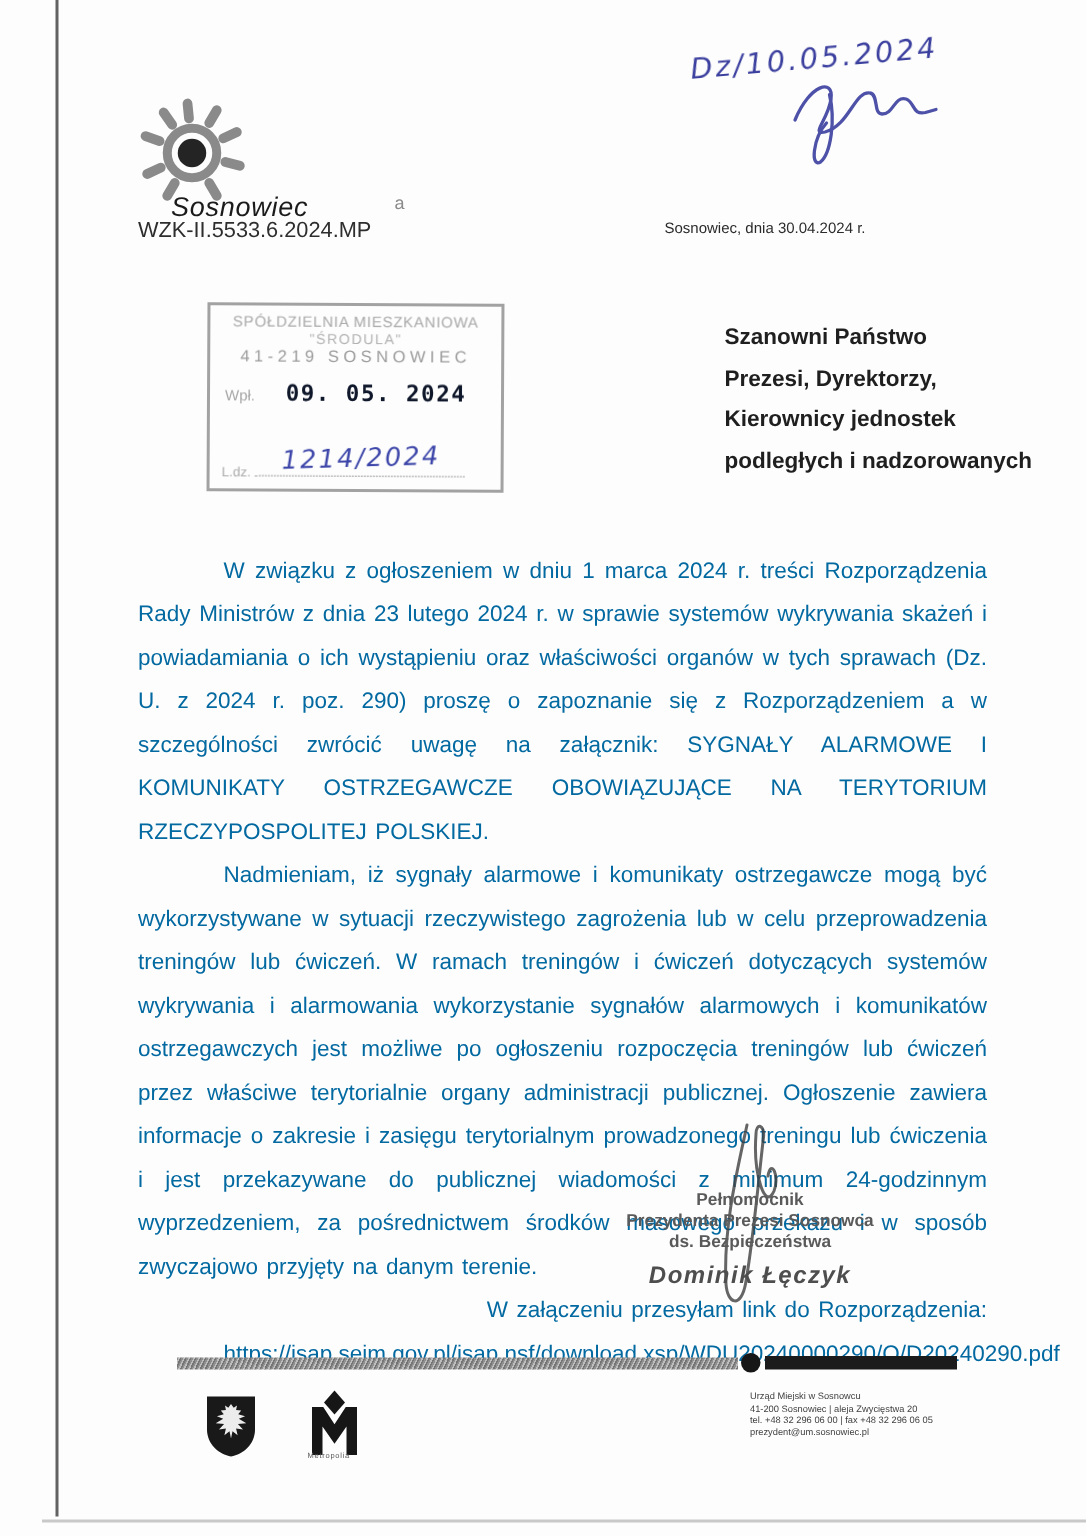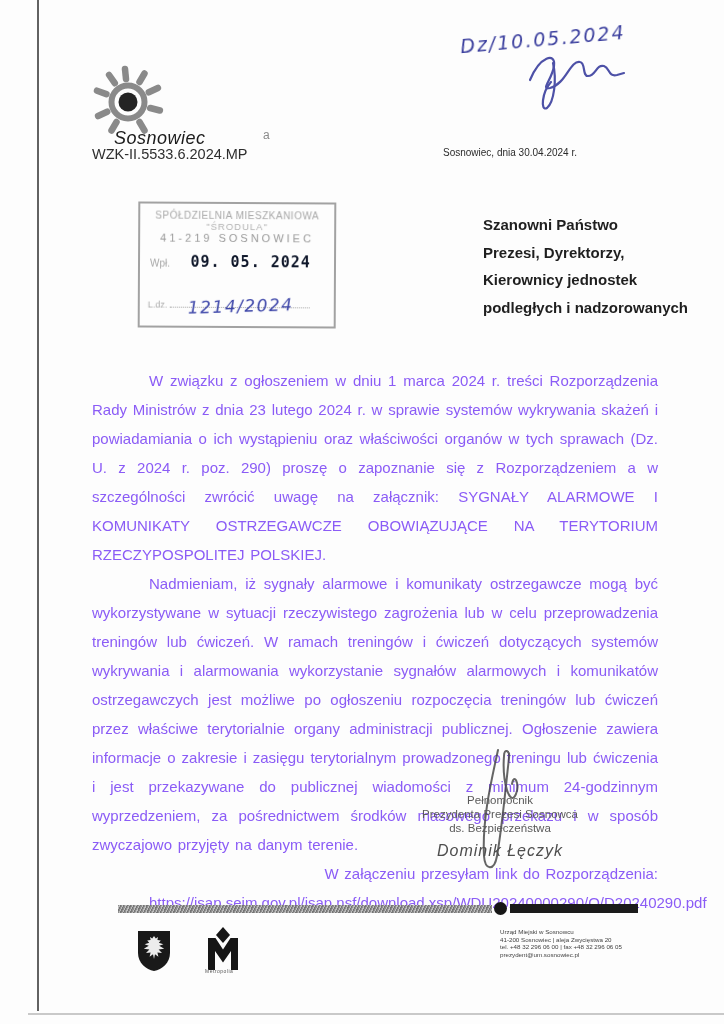--- a/index.html
+++ b/index.html
@@ -28,38 +28,38 @@
   
   .stamp{position:absolute;left:138px;top:202px;width:194px;height:122px;
     border:2px solid #a2a2a2;transform:rotate(.3deg);color:#9a9a9a;filter:blur(.2px);}
   .stamp .s1{margin-top:6px;text-align:center;font-size:10px;letter-spacing:.5px;color:#a8a8a8;}
   .stamp .s2{text-align:center;font-size:9.5px;letter-spacing:1px;color:#b2b2b2;}
   .stamp .s3{text-align:center;font-size:11px;letter-spacing:3px;color:#9a9a9a;}
   .stamp .wpl-row{margin-top:9px;padding-left:10px;}
   .stamp .wpl-label{font-size:10px;color:#a8a8a8;}
   .stamp .wpl-date{font-family:"DejaVu Sans Mono",monospace;font-weight:bold;
     font-size:15px;color:#0f172a;letter-spacing:1px;margin-left:16px;}
-  .stamp .ldz-row{position:absolute;left:8px;bottom:16px;width:180px;font-size:9px;color:#aaa;}
+  .stamp .ldz-row{position:absolute;left:8px;bottom:6px;width:180px;font-size:9px;color:#aaa;}
   .stamp .ldz-leader{display:inline-block;width:140px;border-bottom:1.5px dotted #a5a5a5;height:8px;}
   .stamp .ldz-number{position:absolute;left:48px;bottom:10px;color:#3b44a8;font-style:italic;
     font-size:17px;letter-spacing:1.5px;transform:rotate(-2deg);font-family:"DejaVu Sans",sans-serif;}
 
   
   .addressee{position:absolute;left:443px;top:211px;font-weight:bold;font-size:15px;
     line-height:27.5px;color:#1f1f1f;filter:blur(.2px);margin-left:40px;}
 
   
   .body-text{position:absolute;left:92px;top:366px;width:566px;font-size:15px;
-    line-height:29px;text-align:justify;color:#8b5cf6;word-spacing:1.5px;filter:blur(.25px);}
+    line-height:29px;text-align:justify;color:#0369a1;word-spacing:1.5px;filter:blur(.25px);}
   .body-text p{margin:0;text-indent:57px;}
   .body-text .plain-line{margin:0;text-indent:57px;text-align:right;}
 
   
   .sig-block{position:absolute;left:398px;top:793px;width:204px;text-align:center;
-    font-size:11.5px;line-height:14px;color:#5a5a5a;filter:blur(.3px);}
+    font-size:11.5px;line-height:14px;color:#5a5a5a;filter:blur(.3px);font-weight:bold;}
   .sig-name{margin-top:9px;font-style:italic;font-size:16px;color:#4e4e4e;letter-spacing:1px;}
   .big-sig-svg{position:absolute;left:452px;top:746px;}
 
   
   .divider-gray{position:absolute;left:118px;top:905px;width:374px;height:8px;
     background:repeating-linear-gradient(115deg,#8f8f8f 0 1px,#bdbdbd 1px 2px,#757575 2px 3px);}
   .divider-dot{position:absolute;left:494px;top:902px;width:13px;height:13px;border-radius:50%;background:#161616;}
   .divider-black{position:absolute;left:510px;top:904px;width:128px;height:9px;background:#1b1b1b;}
   .eagle-svg{position:absolute;left:137px;top:930px;}
   .mlogo-svg{position:absolute;left:205px;top:926px;}

